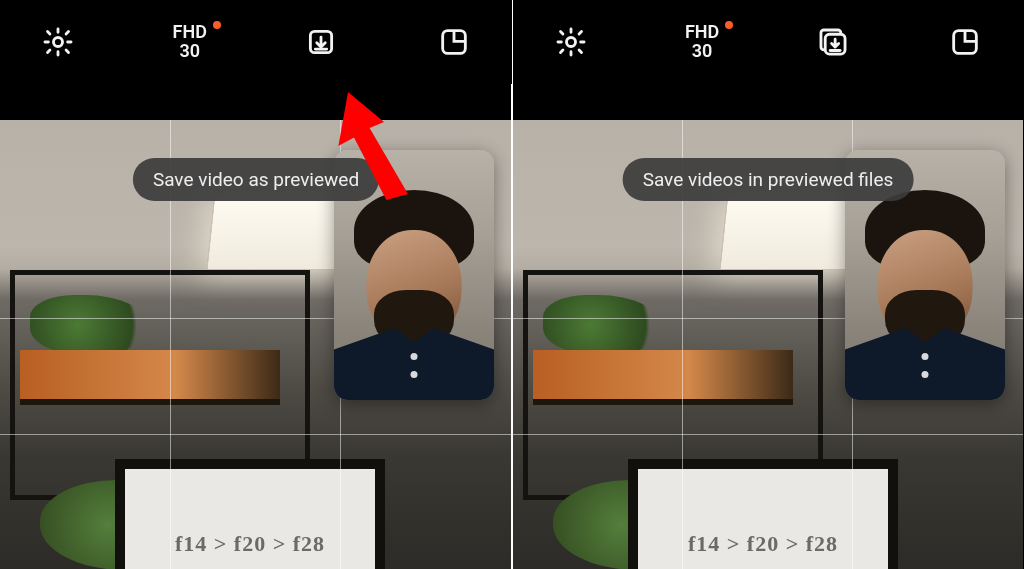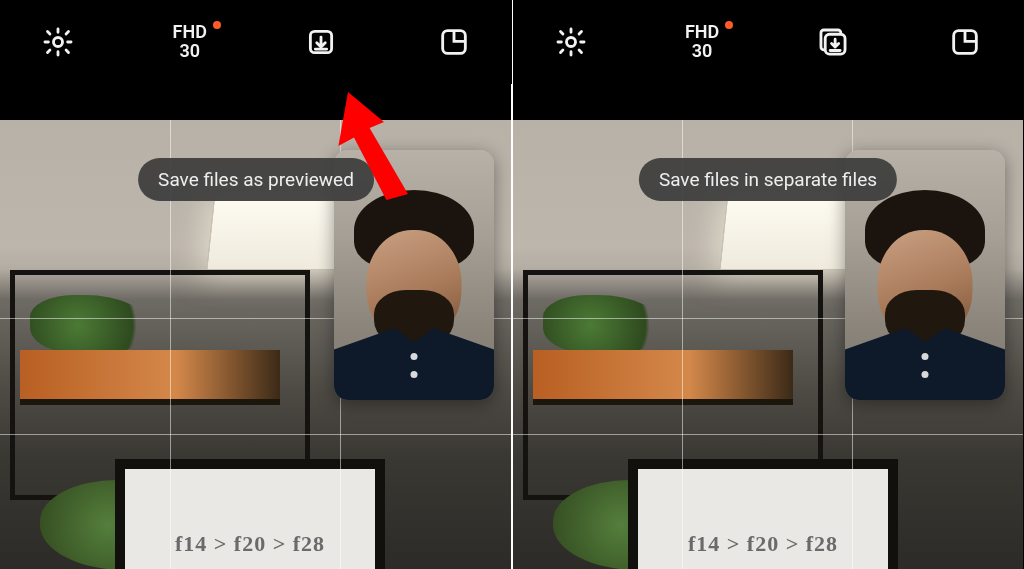--- a/index.html
+++ b/index.html
@@ -173,21 +173,21 @@
     <div class="pip">
       <div class="hair"></div>
         <div class="head"></div>
         <div class="beard"></div>
       <div class="shirt"></div>
         <div class="btn1"></div>
         <div class="btn2"></div>
     </div>
 
     <div class="tooltip">
-      <span>Save files as previewed</span>
+      <span>Save video as previewed</span>
     </div>
   </div>
 
   <div class="arrow">
     <svg viewBox="0 0 100 100">
       <polygon points="30,0 60,25 48,30 80,85 62,90 35,38 22,45" fill="#ff0000"></polygon>
     </svg>
   </div>
 </div>
 
@@ -240,16 +240,16 @@
     <div class="pip">
       <div class="hair"></div>
         <div class="head"></div>
         <div class="beard"></div>
       <div class="shirt"></div>
         <div class="btn1"></div>
         <div class="btn2"></div>
     </div>
 
     <div class="tooltip">
-      <span>Save files in separate files</span>
+      <span>Save videos in previewed files</span>
     </div>
   </div>
 </div>
 
 </body></html>

